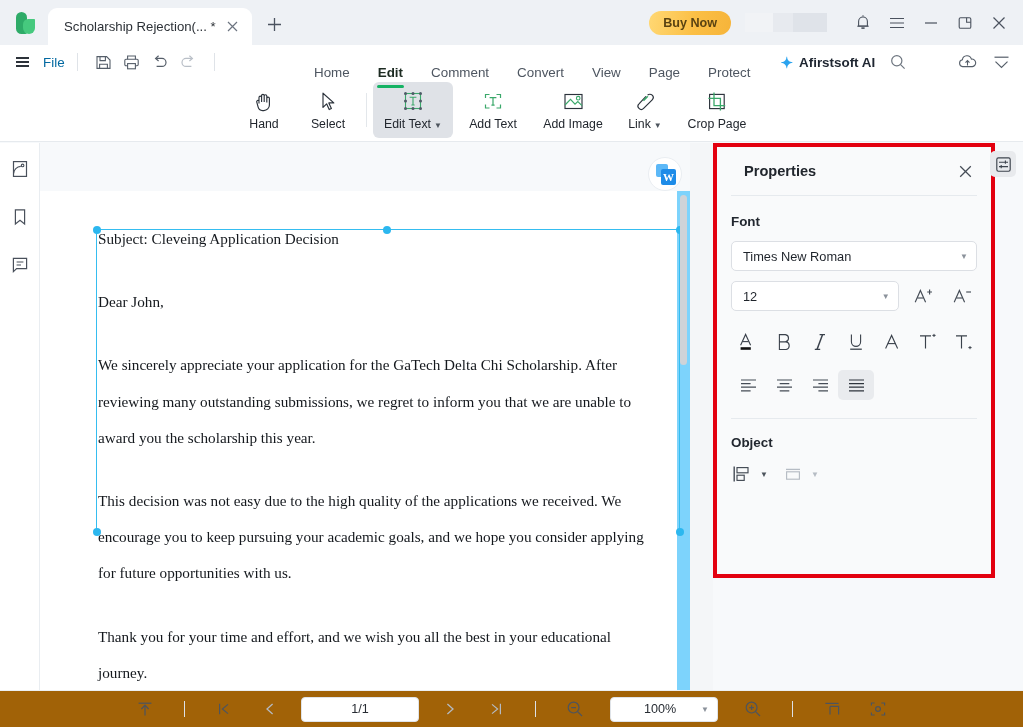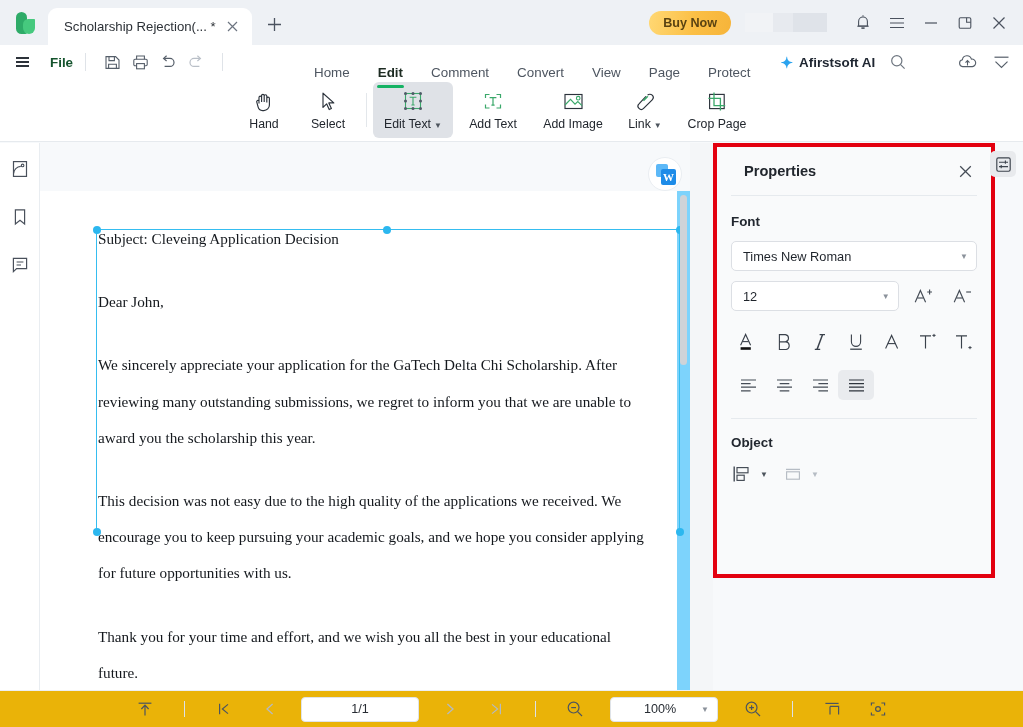--- a/index.html
+++ b/index.html
@@ -88,23 +88,23 @@
   }
 
   
   .menubar {
     height: 34px; width: 100%;
     background: #ffffff;
     display: flex; align-items: center;
     position: relative;
   }
   .file-btn {
-    display: flex; align-items: center; gap: 21px;
-    margin-left: 16px; font-size: 13.4px; color: #14532d;
-    font-weight: bold;
+    display: flex; align-items: center; gap: 14px;
+    margin-left: 16px; font-size: 13.4px; color: #0369a1;
+    font-weight: normal;
   }
   .hamburger { display: inline-flex; flex-direction: column; gap: 2.5px; }
   .hamburger i { display: block; width: 13px; height: 1.6px; background: #2c323a; }
   .vdiv { width: 1px; height: 18px; background: #dfe3e8; margin: 0 12px; }
   .qa-icon {
     width: 28px; height: 26px;
     display: flex; align-items: center; justify-content: center;
     color: #555e69;
   }
   .qa-icon.dim { color: #b9bfc7; }
@@ -332,21 +332,21 @@
     width: 26px; height: 26px;
     background: #e8eaed; border-radius: 5px;
     display: flex; align-items: center; justify-content: center;
     color: #3d444e;
   }
 
   
   .statusbar {
     position: absolute; left: 0; bottom: 0;
     width: 1023px; height: 37px;
-    background: #eab308;
+    background: #a16207;
     border-top: 1px solid #eceff2;
     display: flex; align-items: center; justify-content: center;
     gap: 16px;
   }
   .sb-icon {
     width: 30px; height: 28px;
     display: flex; align-items: center; justify-content: center;
     color: #4c545f;
   }
   .sb-icon.dim { color: #b4bac2; }
@@ -643,21 +643,21 @@
         <div class="para-line"><span class="hl">reviewing many outstanding  submissions, we regret to inform you that we are  unable to</span></div>
         <div class="para-line"><span class="hl">award you   the scholarship  this year.</span></div>
         <div class="gap"></div>
 
         <div class="para-line"><span class="hl">This decision was not easy due to the high quality of the applications we received. We</span></div>
         <div class="para-line"><span class="hl">encourage you to keep pursuing your academic goals, and we hope you consider applying</span></div>
         <div class="para-line"><span class="hl">for future opportunities with us.</span></div>
         <div class="gap"></div>
 
         <div class="para-line"><span class="hl">Thank you  for  your  time  and  effort,  and  we  wish  you  all  the  best  in  your  educational</span></div>
-        <div class="para-line"><span class="hl">future.</span></div>
+        <div class="para-line"><span class="hl">journey.</span></div>
         <div class="gap"></div>
 
 
       </div>
     </div>
 
     <div class="vscroll">
       <div class="thumb"></div>
     </div>
   </div>

